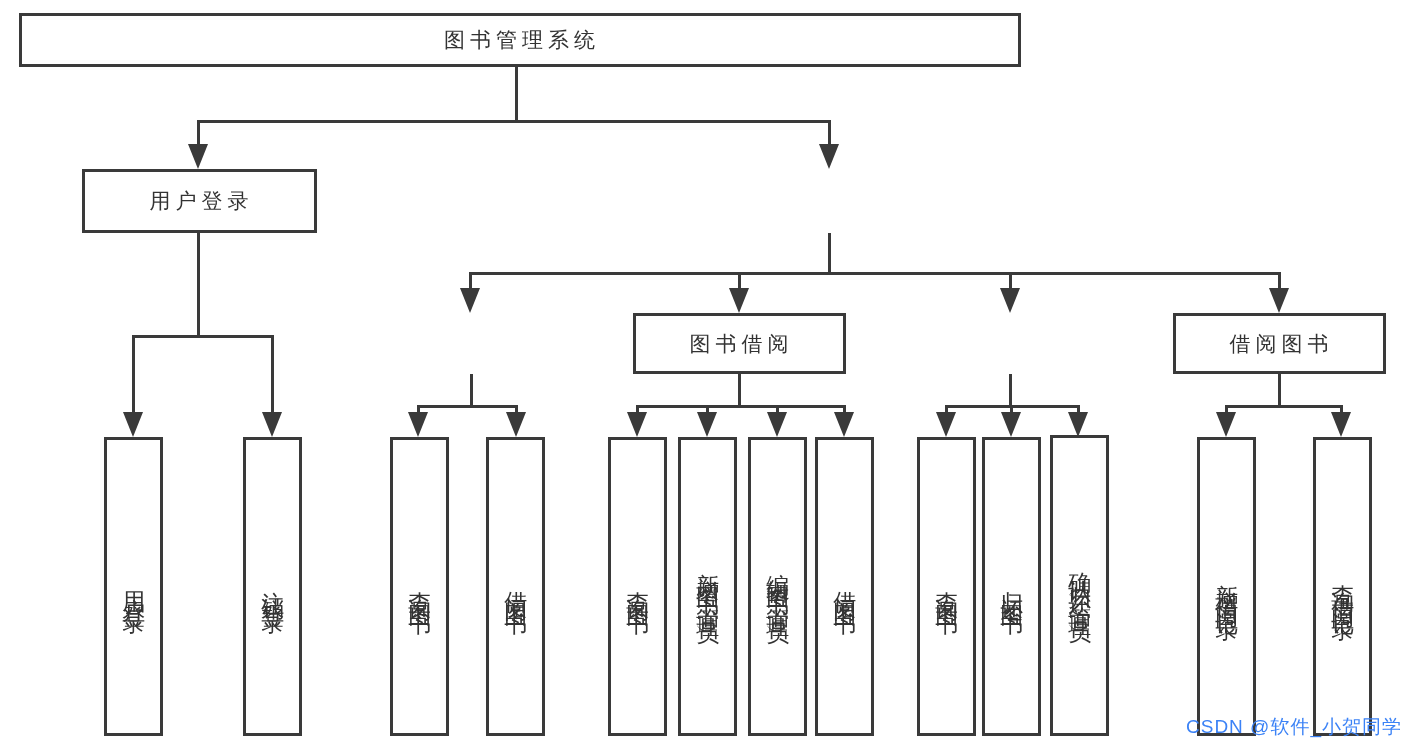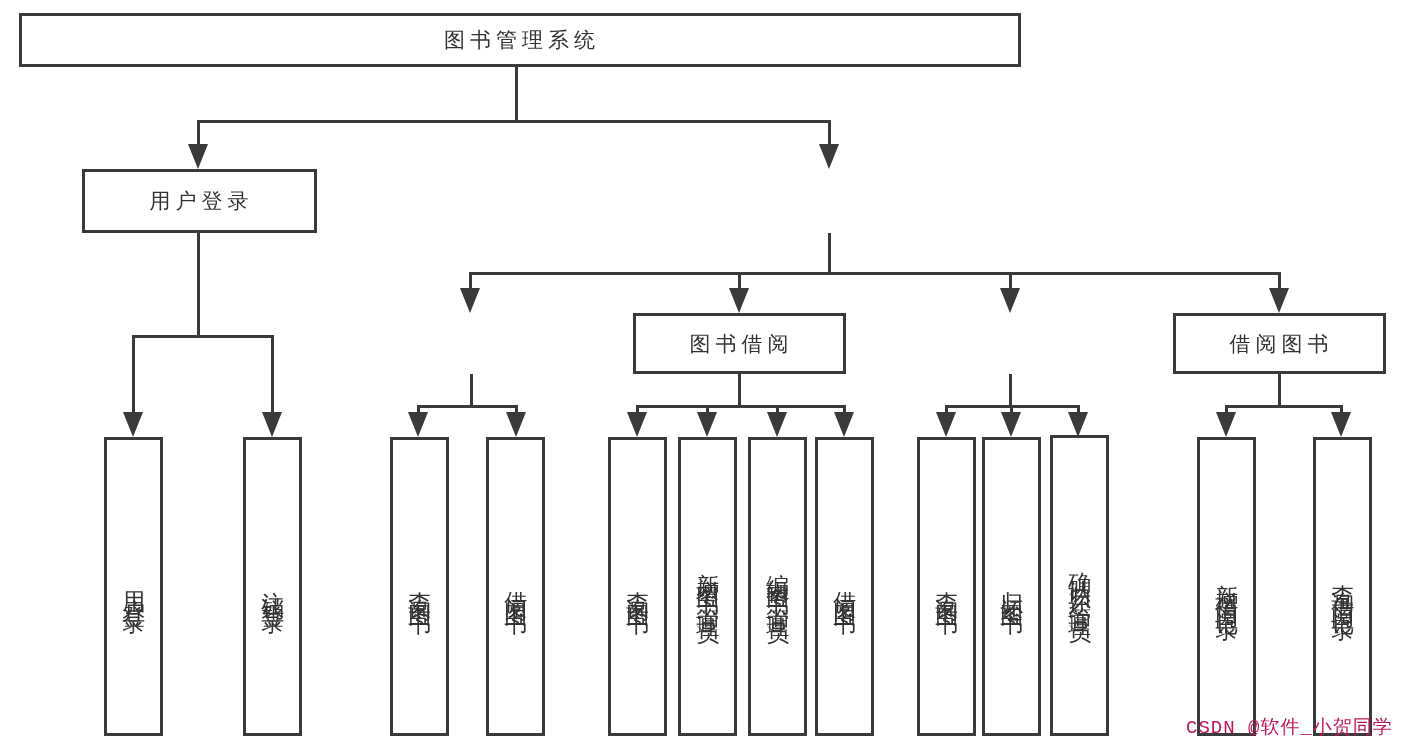--- a/index.html
+++ b/index.html
@@ -18,22 +18,22 @@
     font-size:23px;letter-spacing:7px;line-height:1.1;white-space:nowrap;
   }
   .vl{position:absolute;width:3px;background:#3a3a3a;}
   .hl{position:absolute;height:3px;background:#3a3a3a;}
   .arrow{
     position:absolute;width:0;height:0;
     border-left:10px solid transparent;border-right:10px solid transparent;
     border-top:25px solid #3a3a3a;
   }
   .watermark{
-    position:absolute;left:1186px;top:714px;font-size:19px;color:#be185d;
-    letter-spacing:1px;white-space:nowrap;font-family:Liberation Mono, monospace;
+    position:absolute;left:1186px;top:714px;font-size:19px;color:#3b82f6;
+    letter-spacing:1px;white-space:nowrap;
   }
 </style>
 </head>
 <body>
 
 <div id="canvas">
 
   <div class="node h" style="left:19px;top:13px;width:1002px;height:54px;">
     <span>图书管理系统</span>
   </div>

